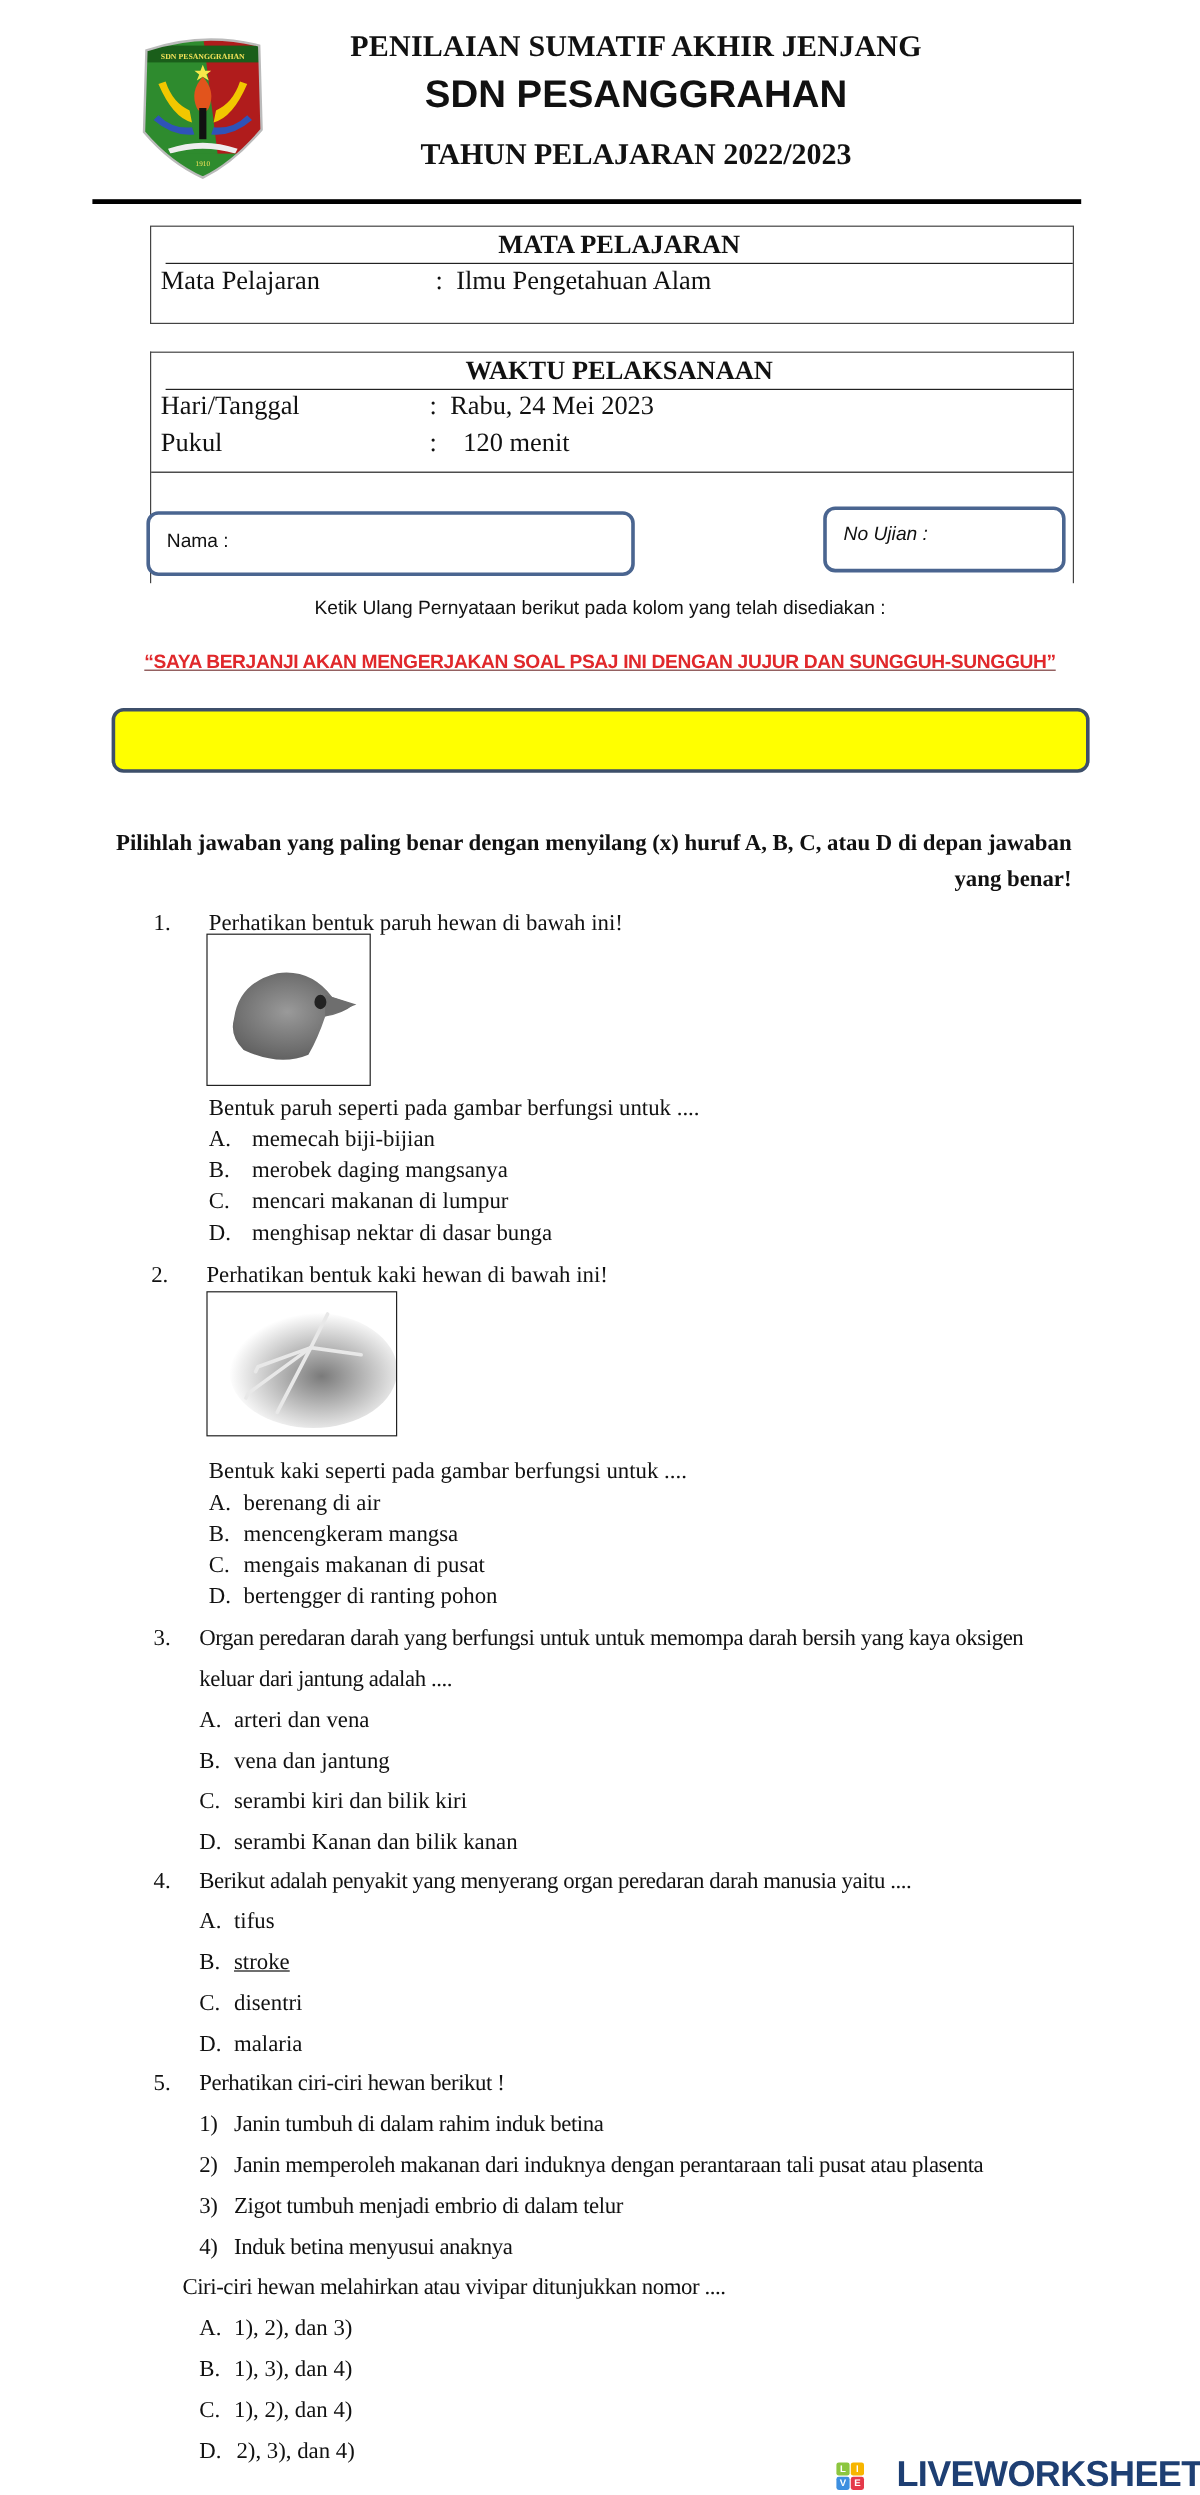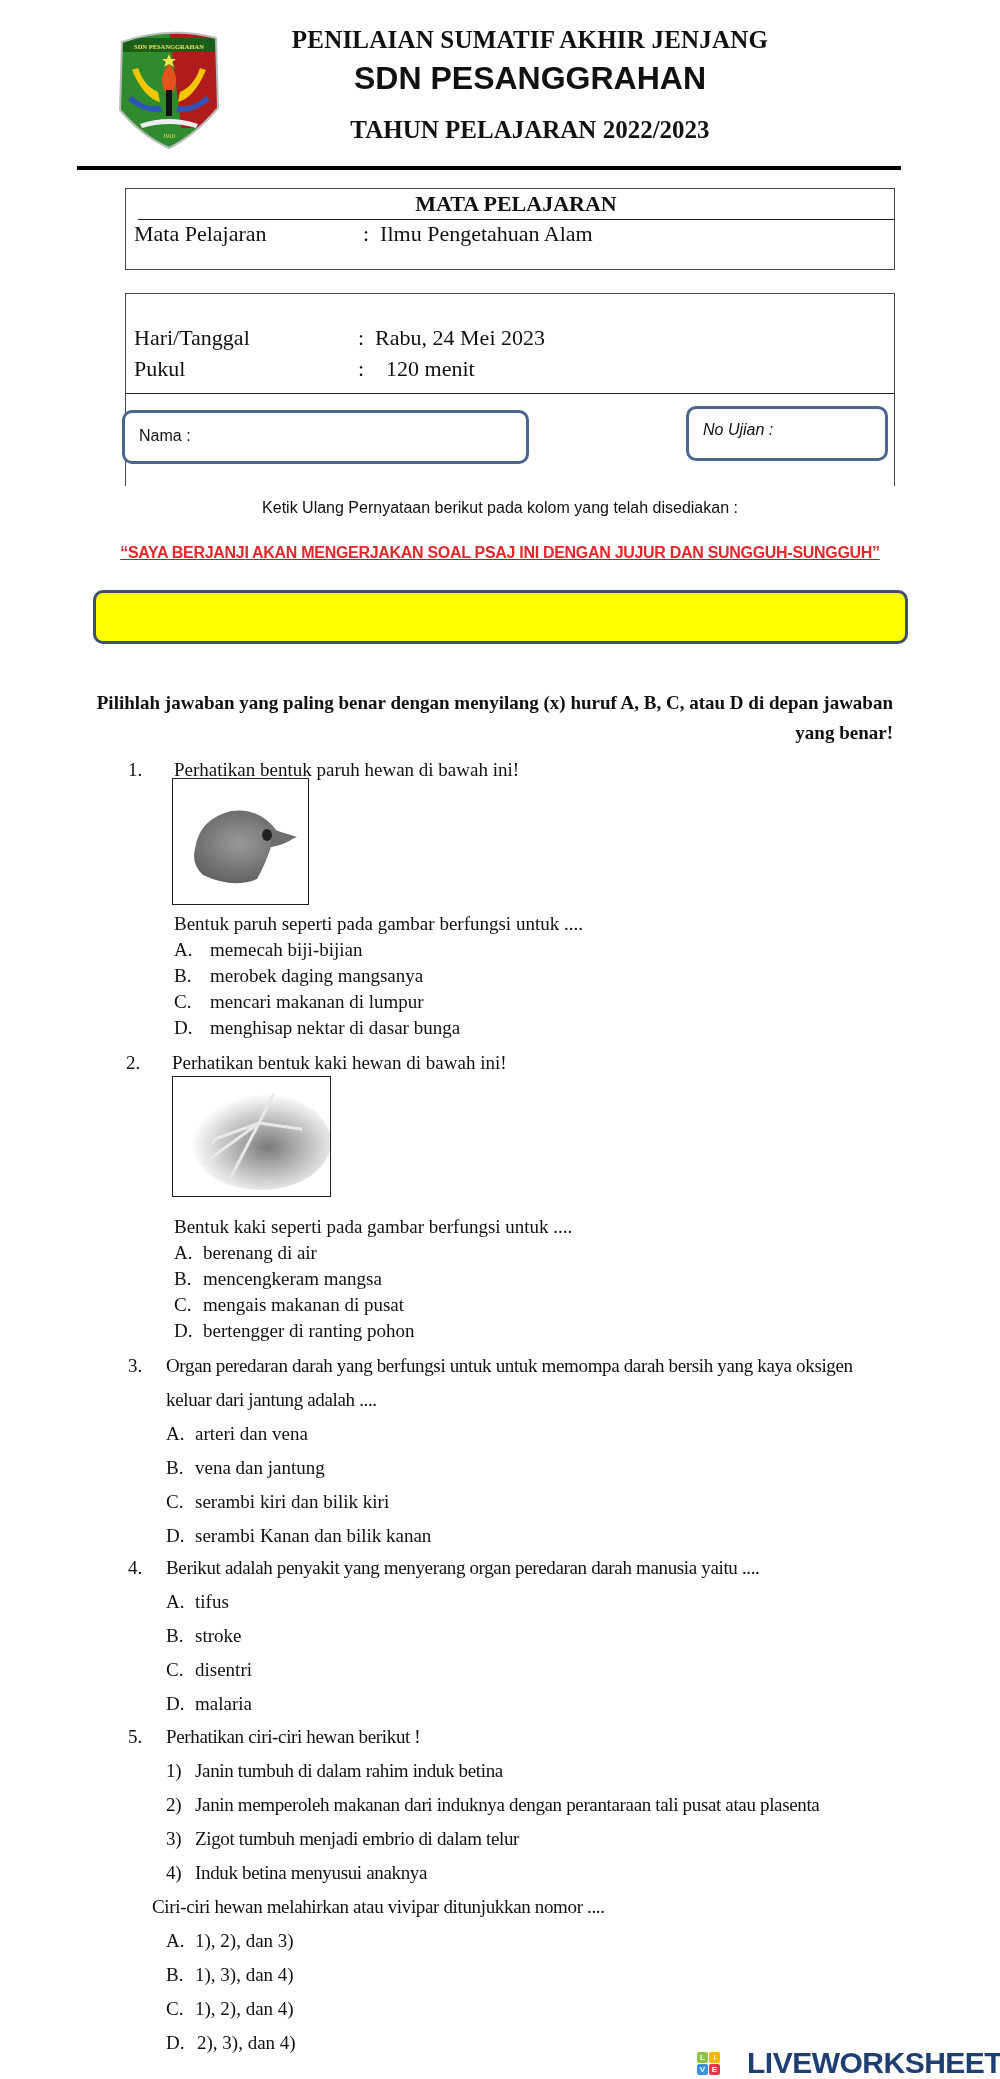--- a/index.html
+++ b/index.html
@@ -19,21 +19,21 @@
 
   
   .box { border: 1.5px solid #444; box-sizing: border-box; padding-left: 12px; }
   .box-head { text-align: center; font-size: 22px; font-weight: bold; line-height: 30px;
               border-bottom: 1.5px solid #222; }
   .row { position: absolute; font-size: 22px; }
   .lbl { position: absolute; left: 8px; }
   .val { position: absolute; left: 232px; white-space: pre; }
 
   .field { border: 3px solid #4a6590; border-radius: 10px; box-sizing: border-box;
-           background: #fff; font-family: "Liberation Sans", sans-serif; font-size: 16px; }
+           background: #fff; font-family: "Liberation Sans", sans-serif; font-size: 16px; margin-top: 16px; }
   .field span { position: absolute; left: 14px; top: 14px; }
 
   .instr { left: 100px; width: 800px; top: 499px; text-align: center;
            font-family: "Liberation Sans", sans-serif; font-size: 16px; }
   .pledge { left: 100px; width: 800px; top: 544px; text-align: center;
             font-family: "Liberation Sans", sans-serif; font-size: 16px; font-weight: bold;
             color: #e0282b; text-decoration: underline; text-decoration-color: #7a3b3b;
             letter-spacing: -0.3px; }
   .pledge-input { left: 93px; top: 590px; width: 815px; height: 54px; background: #ffff00;
                   border: 3px solid #3d4f6a; border-radius: 10px; box-sizing: border-box; }
@@ -89,20 +89,21 @@
 
 <div class="abs box" style="left:125px; top:188px; width:770px; height:82px;">
   <div class="box-head">MATA PELAJARAN</div>
   <div class="row" style="top:32px; left:0; width:100%;">
     <span class="lbl">Mata Pelajaran</span>
     <span class="val" style="left:237px;">:  Ilmu Pengetahuan Alam</span>
   </div>
 </div>
 
 <div class="abs box" style="left:125px; top:293px; width:770px; height:193px; border-bottom:none;">
+  <div class="box-head">WAKTU PELAKSANAAN</div>
   <div class="row" style="top:31px; left:0; width:100%;">
     <span class="lbl">Hari/Tanggal</span>
     <span class="val" style="left:232px;">:  Rabu, 24 Mei 2023</span>
   </div>
   <div class="row" style="top:62px; left:0; width:100%;">
     <span class="lbl">Pukul</span>
     <span class="val" style="left:232px;">:    120 menit</span>
   </div>
   <div style="position:absolute; left:0; right:0; top:99px; border-top:1.5px solid #222;"></div>
 </div>
@@ -198,21 +199,21 @@
 <div class="abs opt" style="left:166px; top:1525px;">
   <span>D.</span><span style="position:absolute; left:29px;">serambi Kanan dan bilik kanan</span>
 </div>
 
 <div class="abs qnum" style="left:128px; top:1557px;">4.</div>
 <div class="abs qtext" style="left:166px; top:1557px; letter-spacing:-0.35px;">Berikut adalah penyakit yang menyerang organ peredaran darah manusia yaitu ....</div>
 <div class="abs opt" style="left:166px; top:1591px;">
   <span>A.</span><span style="position:absolute; left:29px;">tifus</span>
 </div>
 <div class="abs opt" style="left:166px; top:1625px;">
-  <span>B.</span><span style="position:absolute; left:29px;">stroke</span>
+  <span>B.</span><span style="position:absolute; left:29px;text-decoration:underline;">stroke</span>
 </div>
 <div class="abs opt" style="left:166px; top:1659px;">
   <span>C.</span><span style="position:absolute; left:29px;">disentri</span>
 </div>
 <div class="abs opt" style="left:166px; top:1693px;">
   <span>D.</span><span style="position:absolute; left:29px;">malaria</span>
 </div>
 
 <div class="abs qnum" style="left:128px; top:1726px;">5.</div>
 <div class="abs qtext" style="left:166px; top:1726px; letter-spacing:-0.35px;">Perhatikan ciri-ciri hewan berikut !</div>

